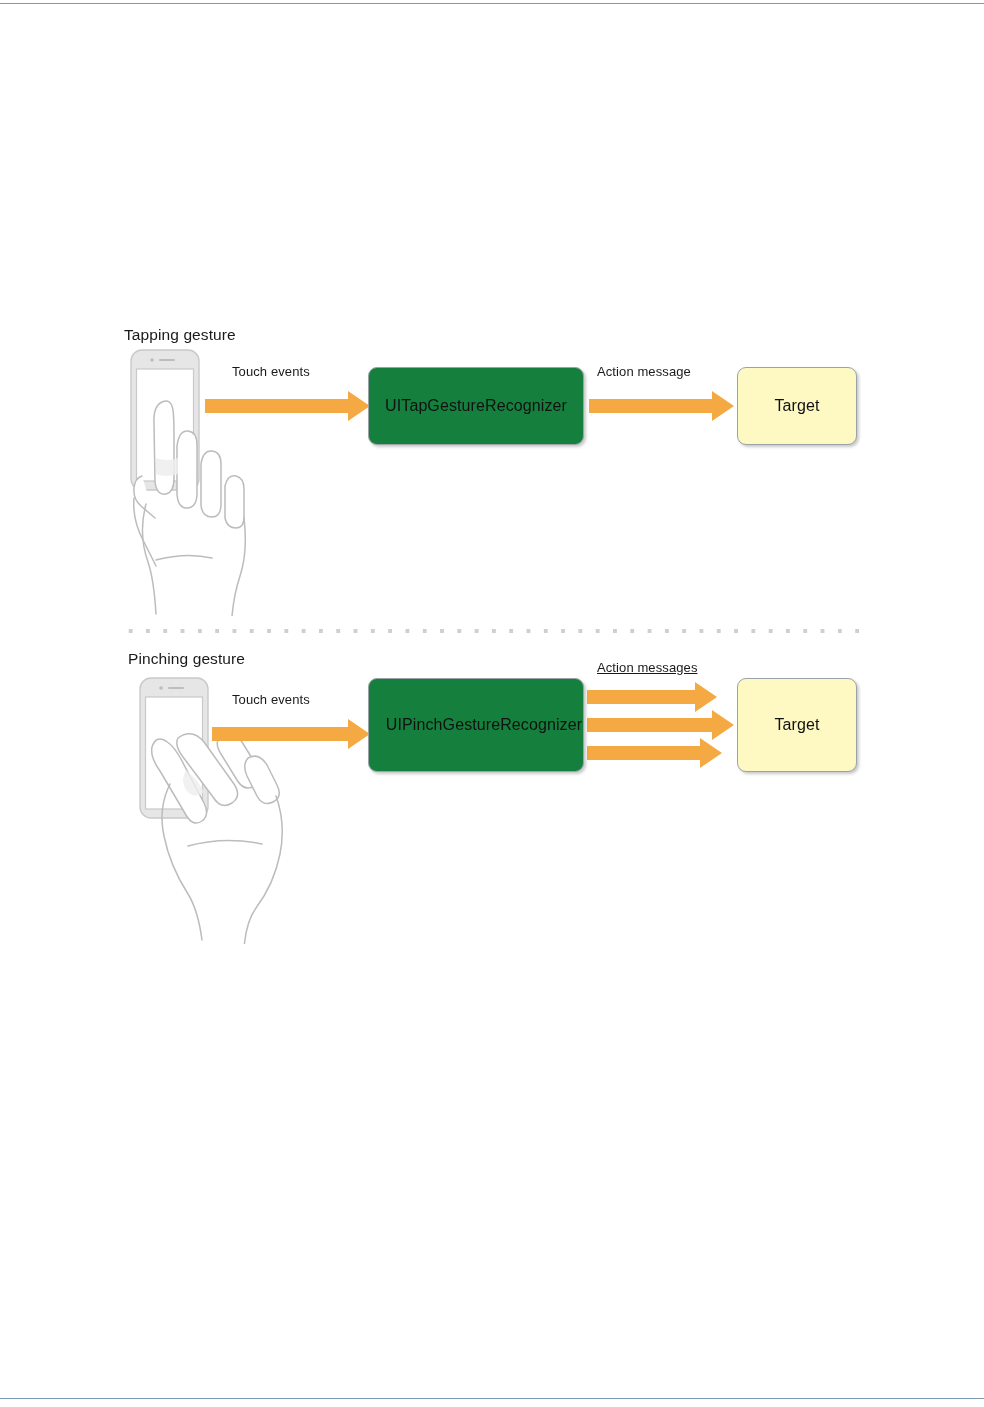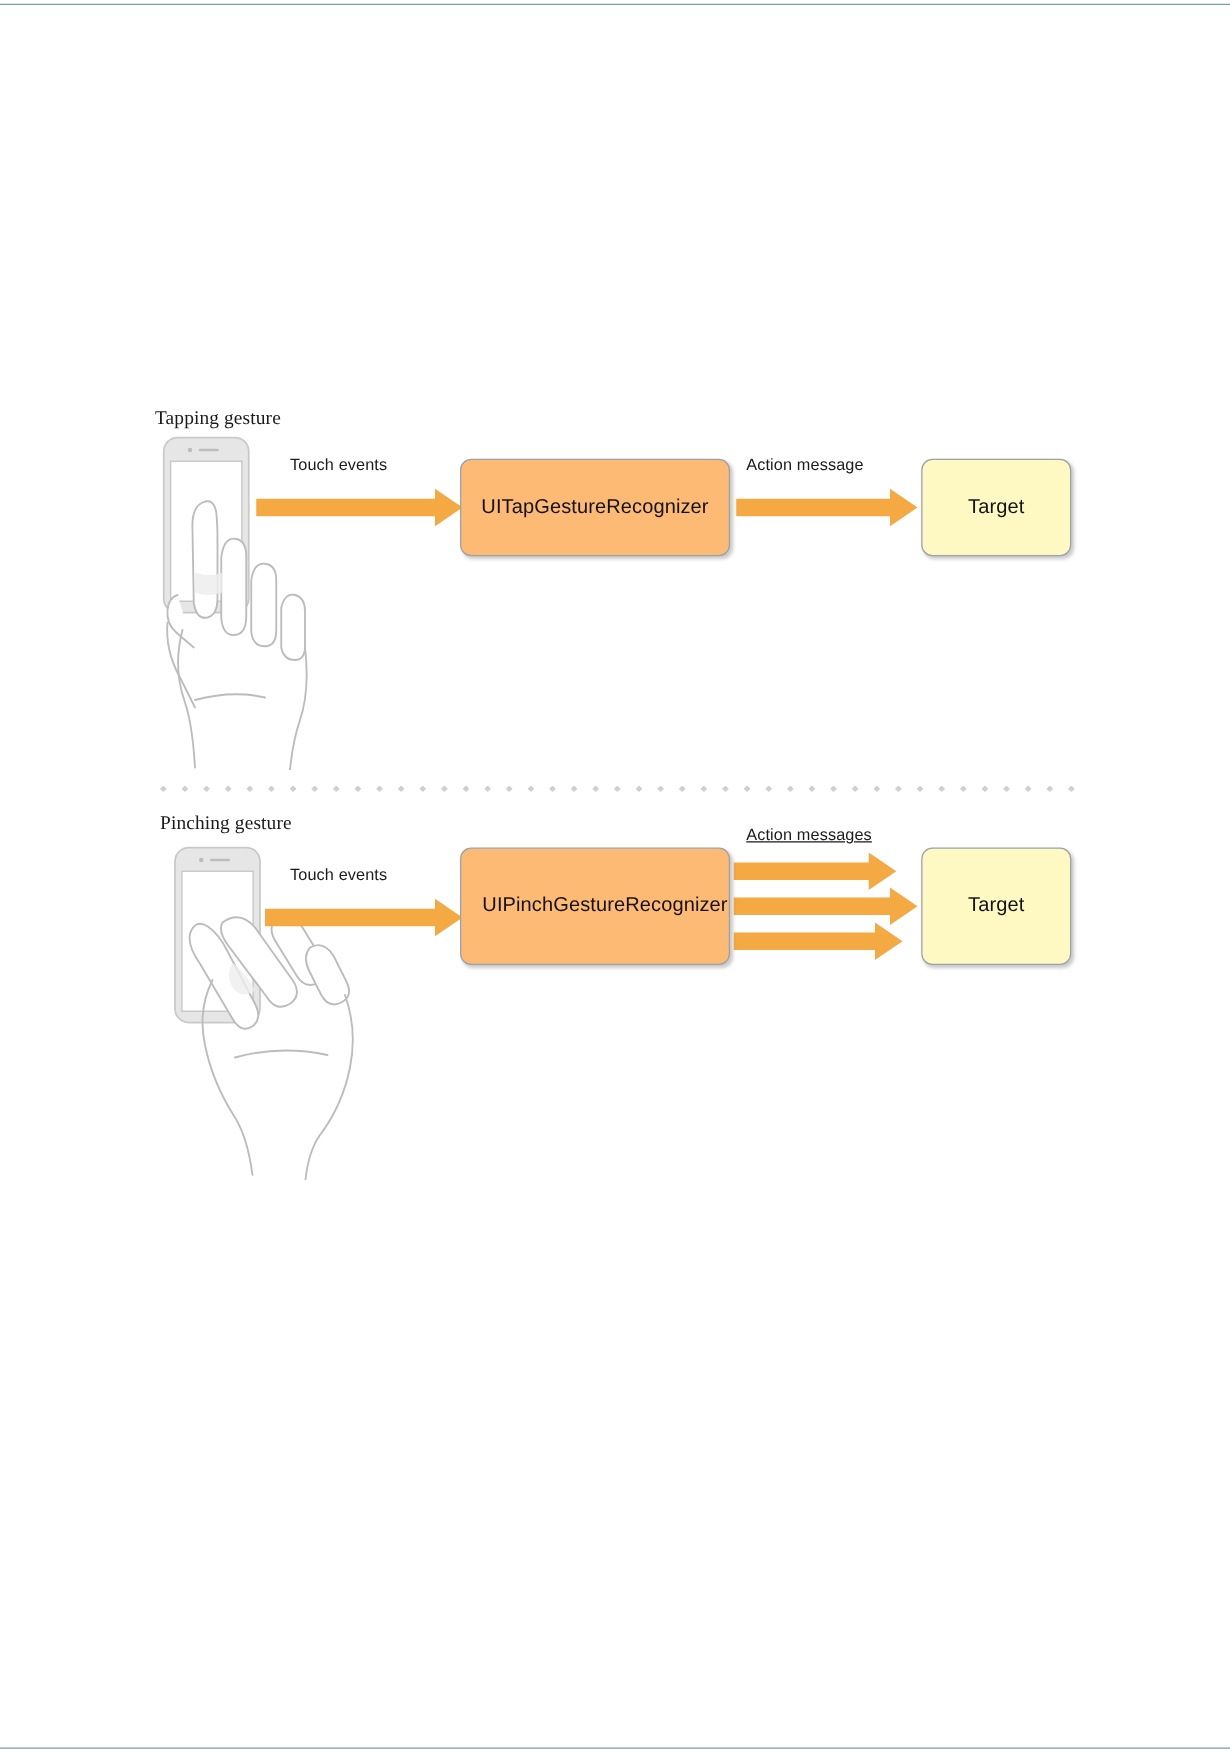--- a/index.html
+++ b/index.html
@@ -32,21 +32,20 @@
   }
   #diagram-tap { top: 318px; height: 300px; }
   #diagram-pinch { top: 642px; height: 290px; }
 
   .section-label {
     position: absolute;
     font-size: 15.5px;
     color: #1a1a1a;
     white-space: nowrap;
     letter-spacing: 0.1px;
-    font-family: Liberation Serif, serif;
   }
 
   .phone-hand {
     position: absolute;
   }
 
   .flow-label {
     position: absolute;
     font-size: 13px;
     color: #1a1a1a;
@@ -61,21 +60,21 @@
     box-sizing: border-box;
     display: flex;
     align-items: center;
     justify-content: center;
     font-size: 16px;
     color: #111111;
     box-shadow: 2px 2px 3px rgba(120,120,120,0.40);
     letter-spacing: 0.1px;
   }
   .node-box.recognizer {
-    background: #fdba74;
+    background: #15803d;
   }
   .node-box.target {
     background: #fef9c3;
   }
 
   .arrow-layer {
     position: absolute;
     left: 0;
     top: 0;
     width: 984px;

